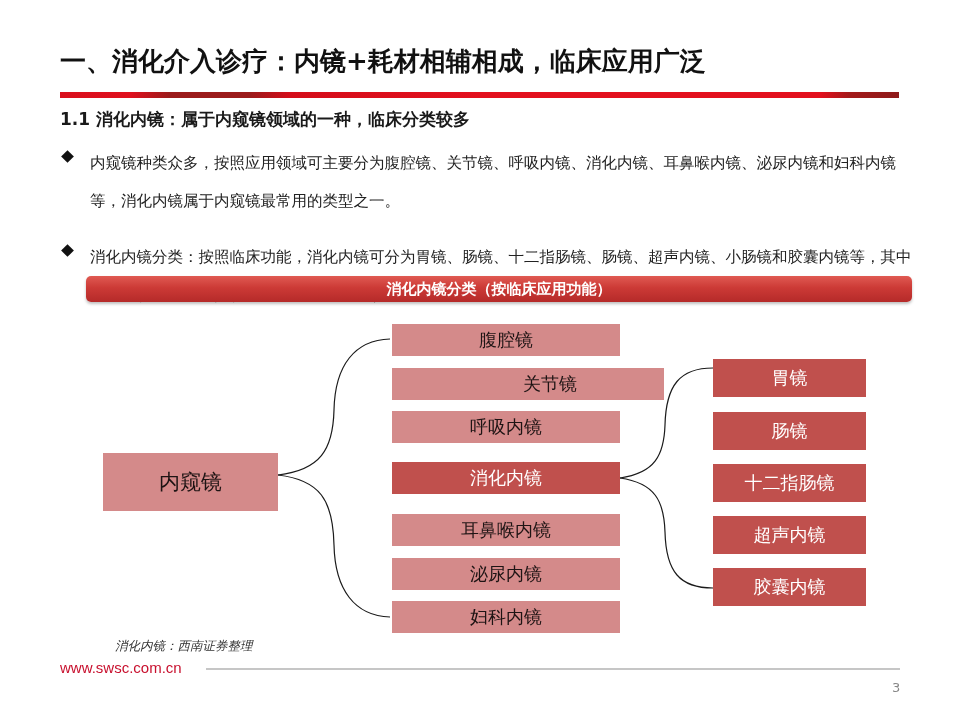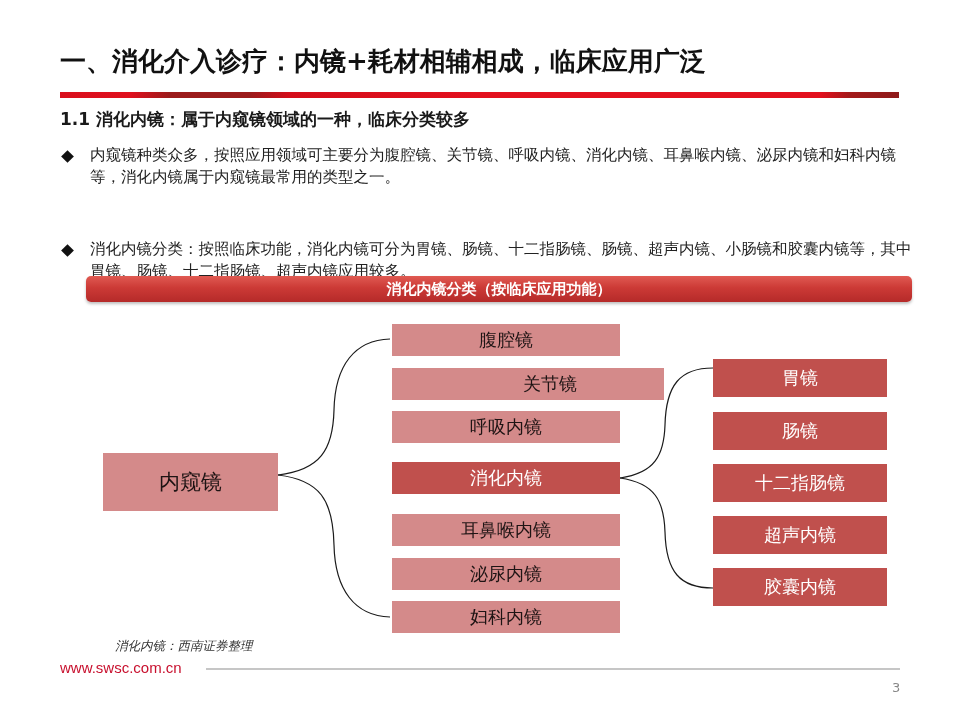--- a/index.html
+++ b/index.html
@@ -17,21 +17,21 @@
     #title-bar {
       left: 60px; top: 92px; width: 839px; height: 6px;
       background: linear-gradient(to right,
         #d90f1d 0px, #e0101e 70px, #9b1b1b 110px, #9b1b1b 190px, #d40d1a 230px,
         #e3101e 420px, #e3101e 760px, #a31a1a 790px, #8e1a1a 839px);
     }
     #subtitle {
       left: 60px; top: 108px; font-size: 17px; font-weight: bold; color: #1a1a1a; white-space: nowrap;
     }
     .bullet {
-      left: 60px; width: 860px; font-size: 15.5px; line-height: 22px; color: #222;
+      left: 60px; width: 860px; font-size: 15.5px; line-height: 38px; color: #222;
     }
     .bullet .diamond {
       position: absolute; left: 3px; top: 8px; width: 9px; height: 9px;
       background: #111; transform: rotate(45deg);
     }
     .bullet .text { margin-left: 30px; display: block; }
     #bullet-1 { top: 144px; }
     #bullet-2 { top: 204px; margin-top: 34px; }
     #banner {
       left: 86px; top: 276px; width: 826px; height: 26px;
@@ -42,21 +42,21 @@
       display: flex; align-items: center; justify-content: center;
     }
     .box {
       position: absolute; display: flex; align-items: center; justify-content: center;
       font-size: 18px; white-space: nowrap; font-family: Liberation Mono, monospace;
     }
     .light { background: #d48a8a; color: #1e1414; }
     .dark { background: #c0504d; color: #ffffff; }
     #root-box { left: 103px; top: 453px; width: 175px; height: 58px; font-size: 21px; }
     .mid { left: 392px; width: 228px; height: 32px; }
-    .right { left: 713px; width: 174px; height: 38px; }
+    .right { left: 713px; width: 153px; height: 38px; }
     svg#braces { position: absolute; left: 0; top: 0; }
     #source {
       left: 115px; top: 638px; font-family: "DejaVu Serif", "Liberation Serif", serif;
       font-style: italic; font-size: 12.5px; color: #333; white-space: nowrap;
     }
     #website {
       left: 60px; top: 659px; font-size: 15px; color: #c8102e; white-space: nowrap;
       font-family: "Liberation Sans", sans-serif;
     }
     #footer-line {

